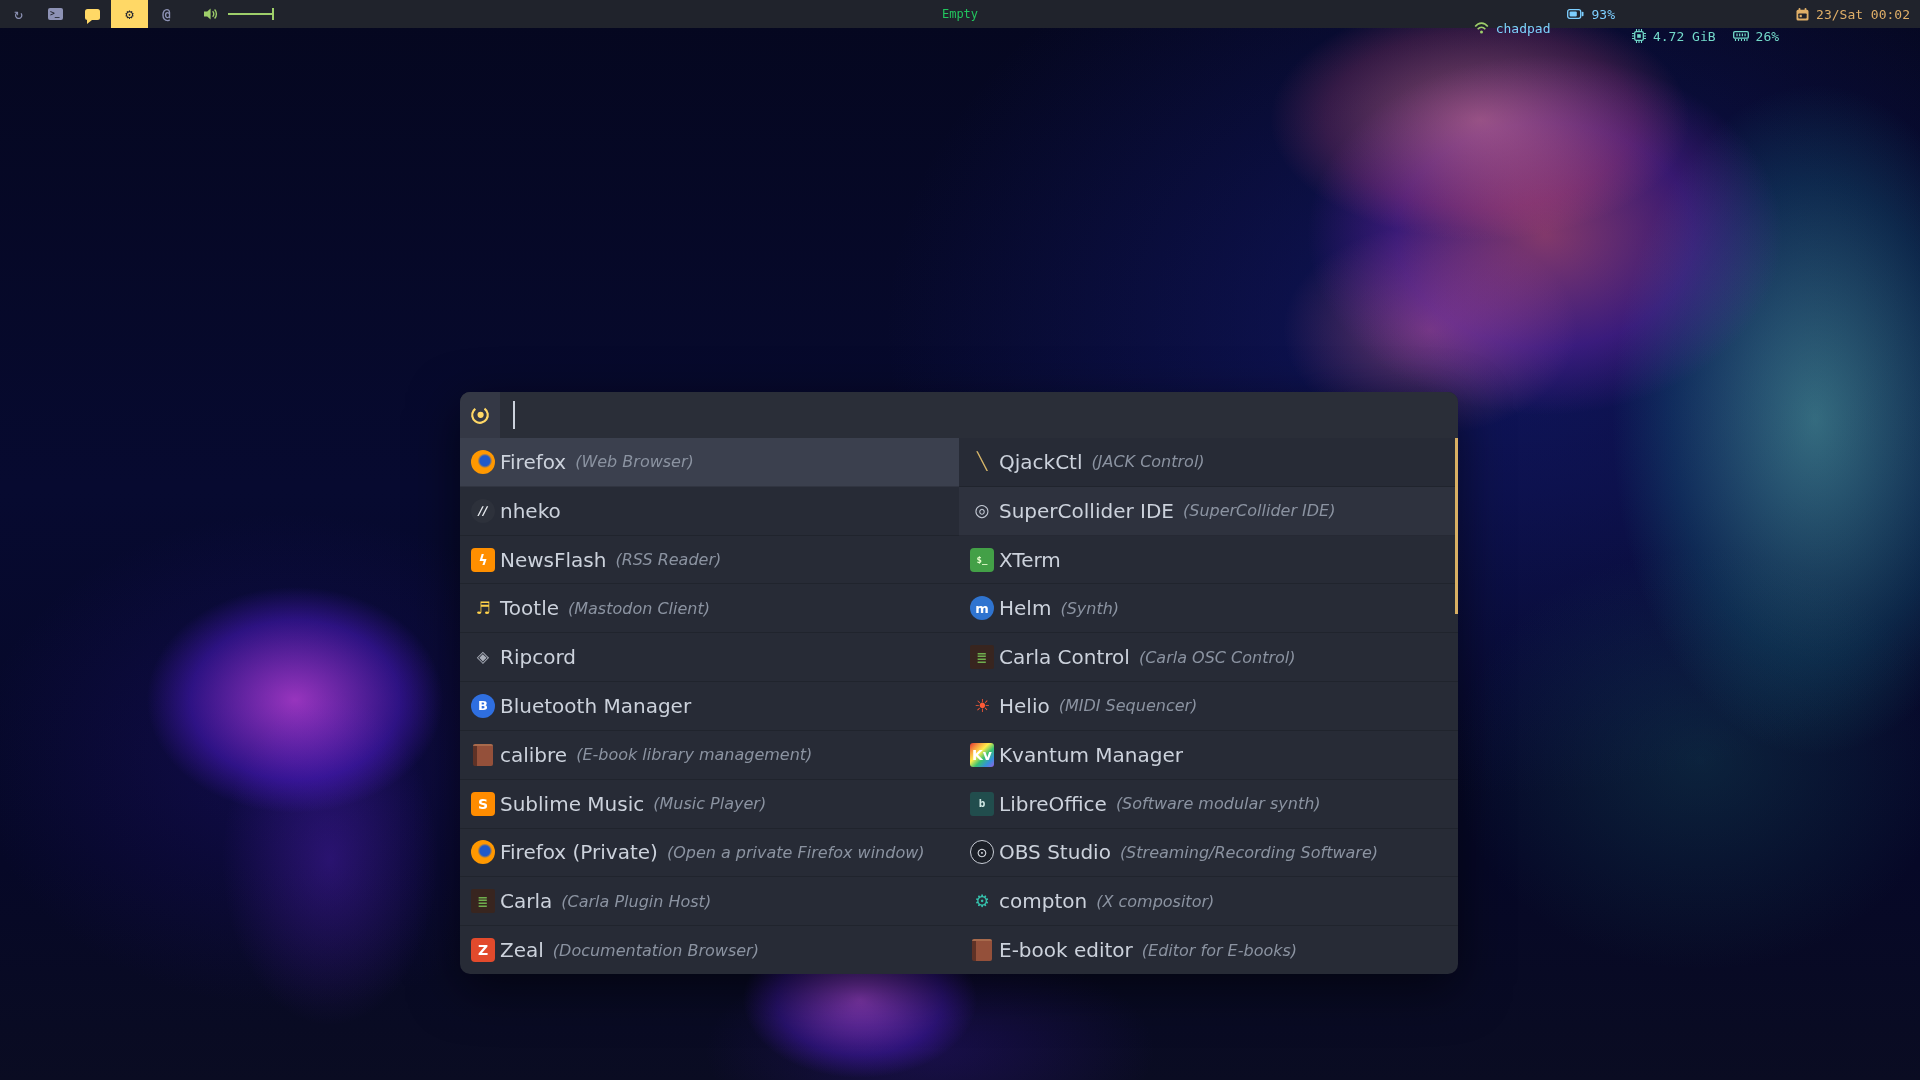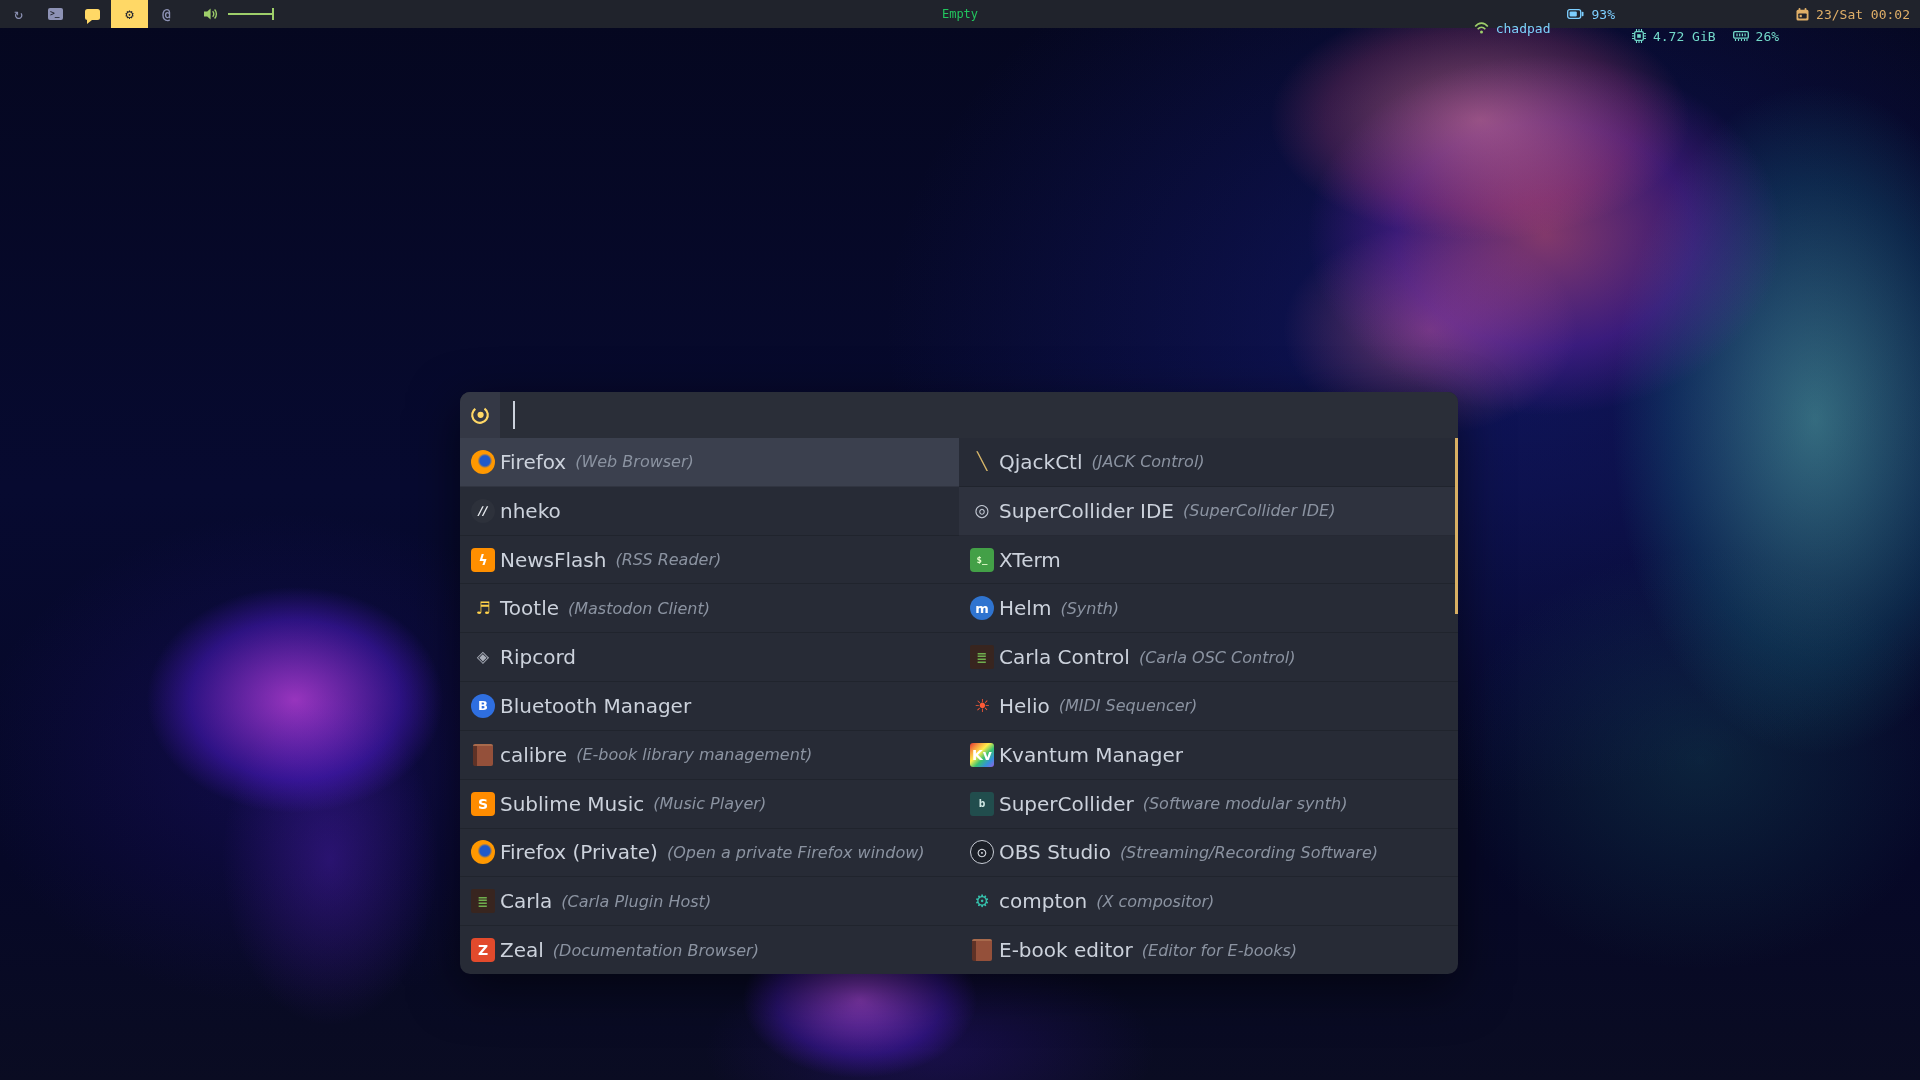--- a/index.html
+++ b/index.html
@@ -308,21 +308,21 @@
   </div>
 
   <div class="row">
     <span class="ai ic-kvantum">Kv</span>
     <span class="nm">Kvantum Manager</span>
     <span class="ds"></span>
   </div>
 
   <div class="row">
     <span class="ai ic-bespoke">b</span>
-    <span class="nm">SuperCollider</span>
+    <span class="nm">LibreOffice</span>
     <span class="ds">(Software modular synth)</span>
   </div>
 
   <div class="row">
     <span class="ai ic-obs">⊙</span>
     <span class="nm">OBS Studio</span>
     <span class="ds">(Streaming/Recording Software)</span>
   </div>
 
   <div class="row">

